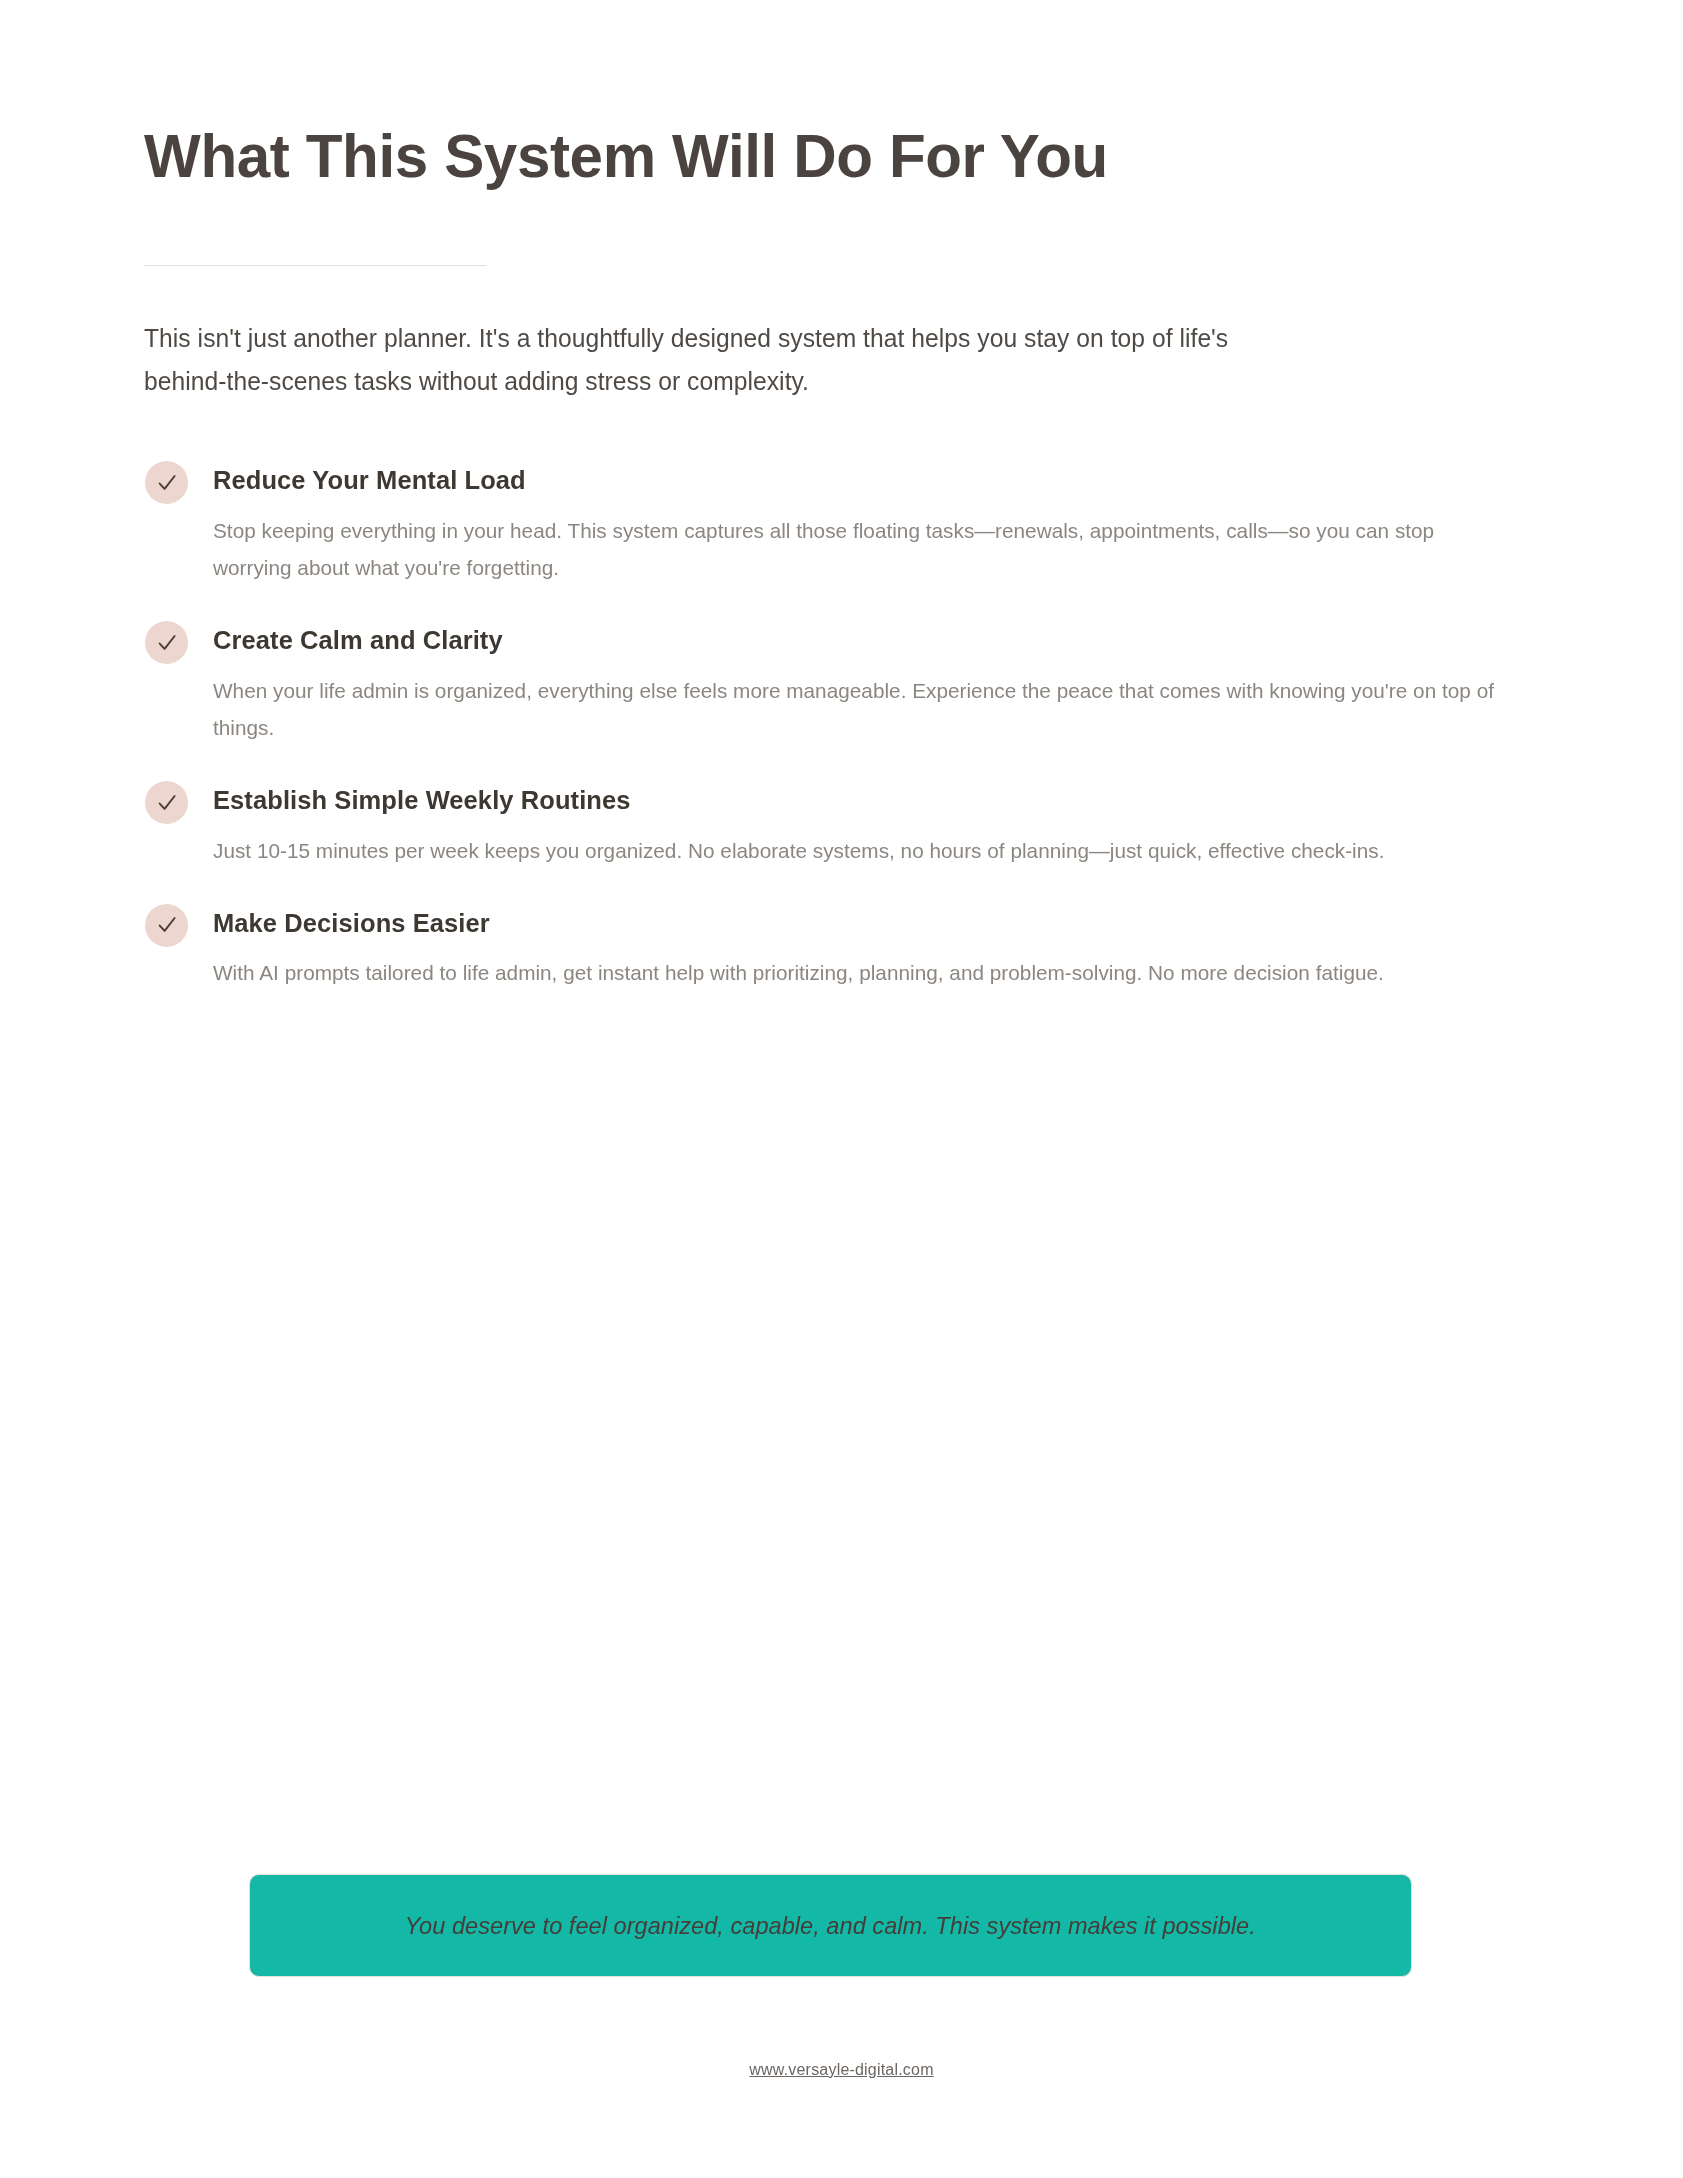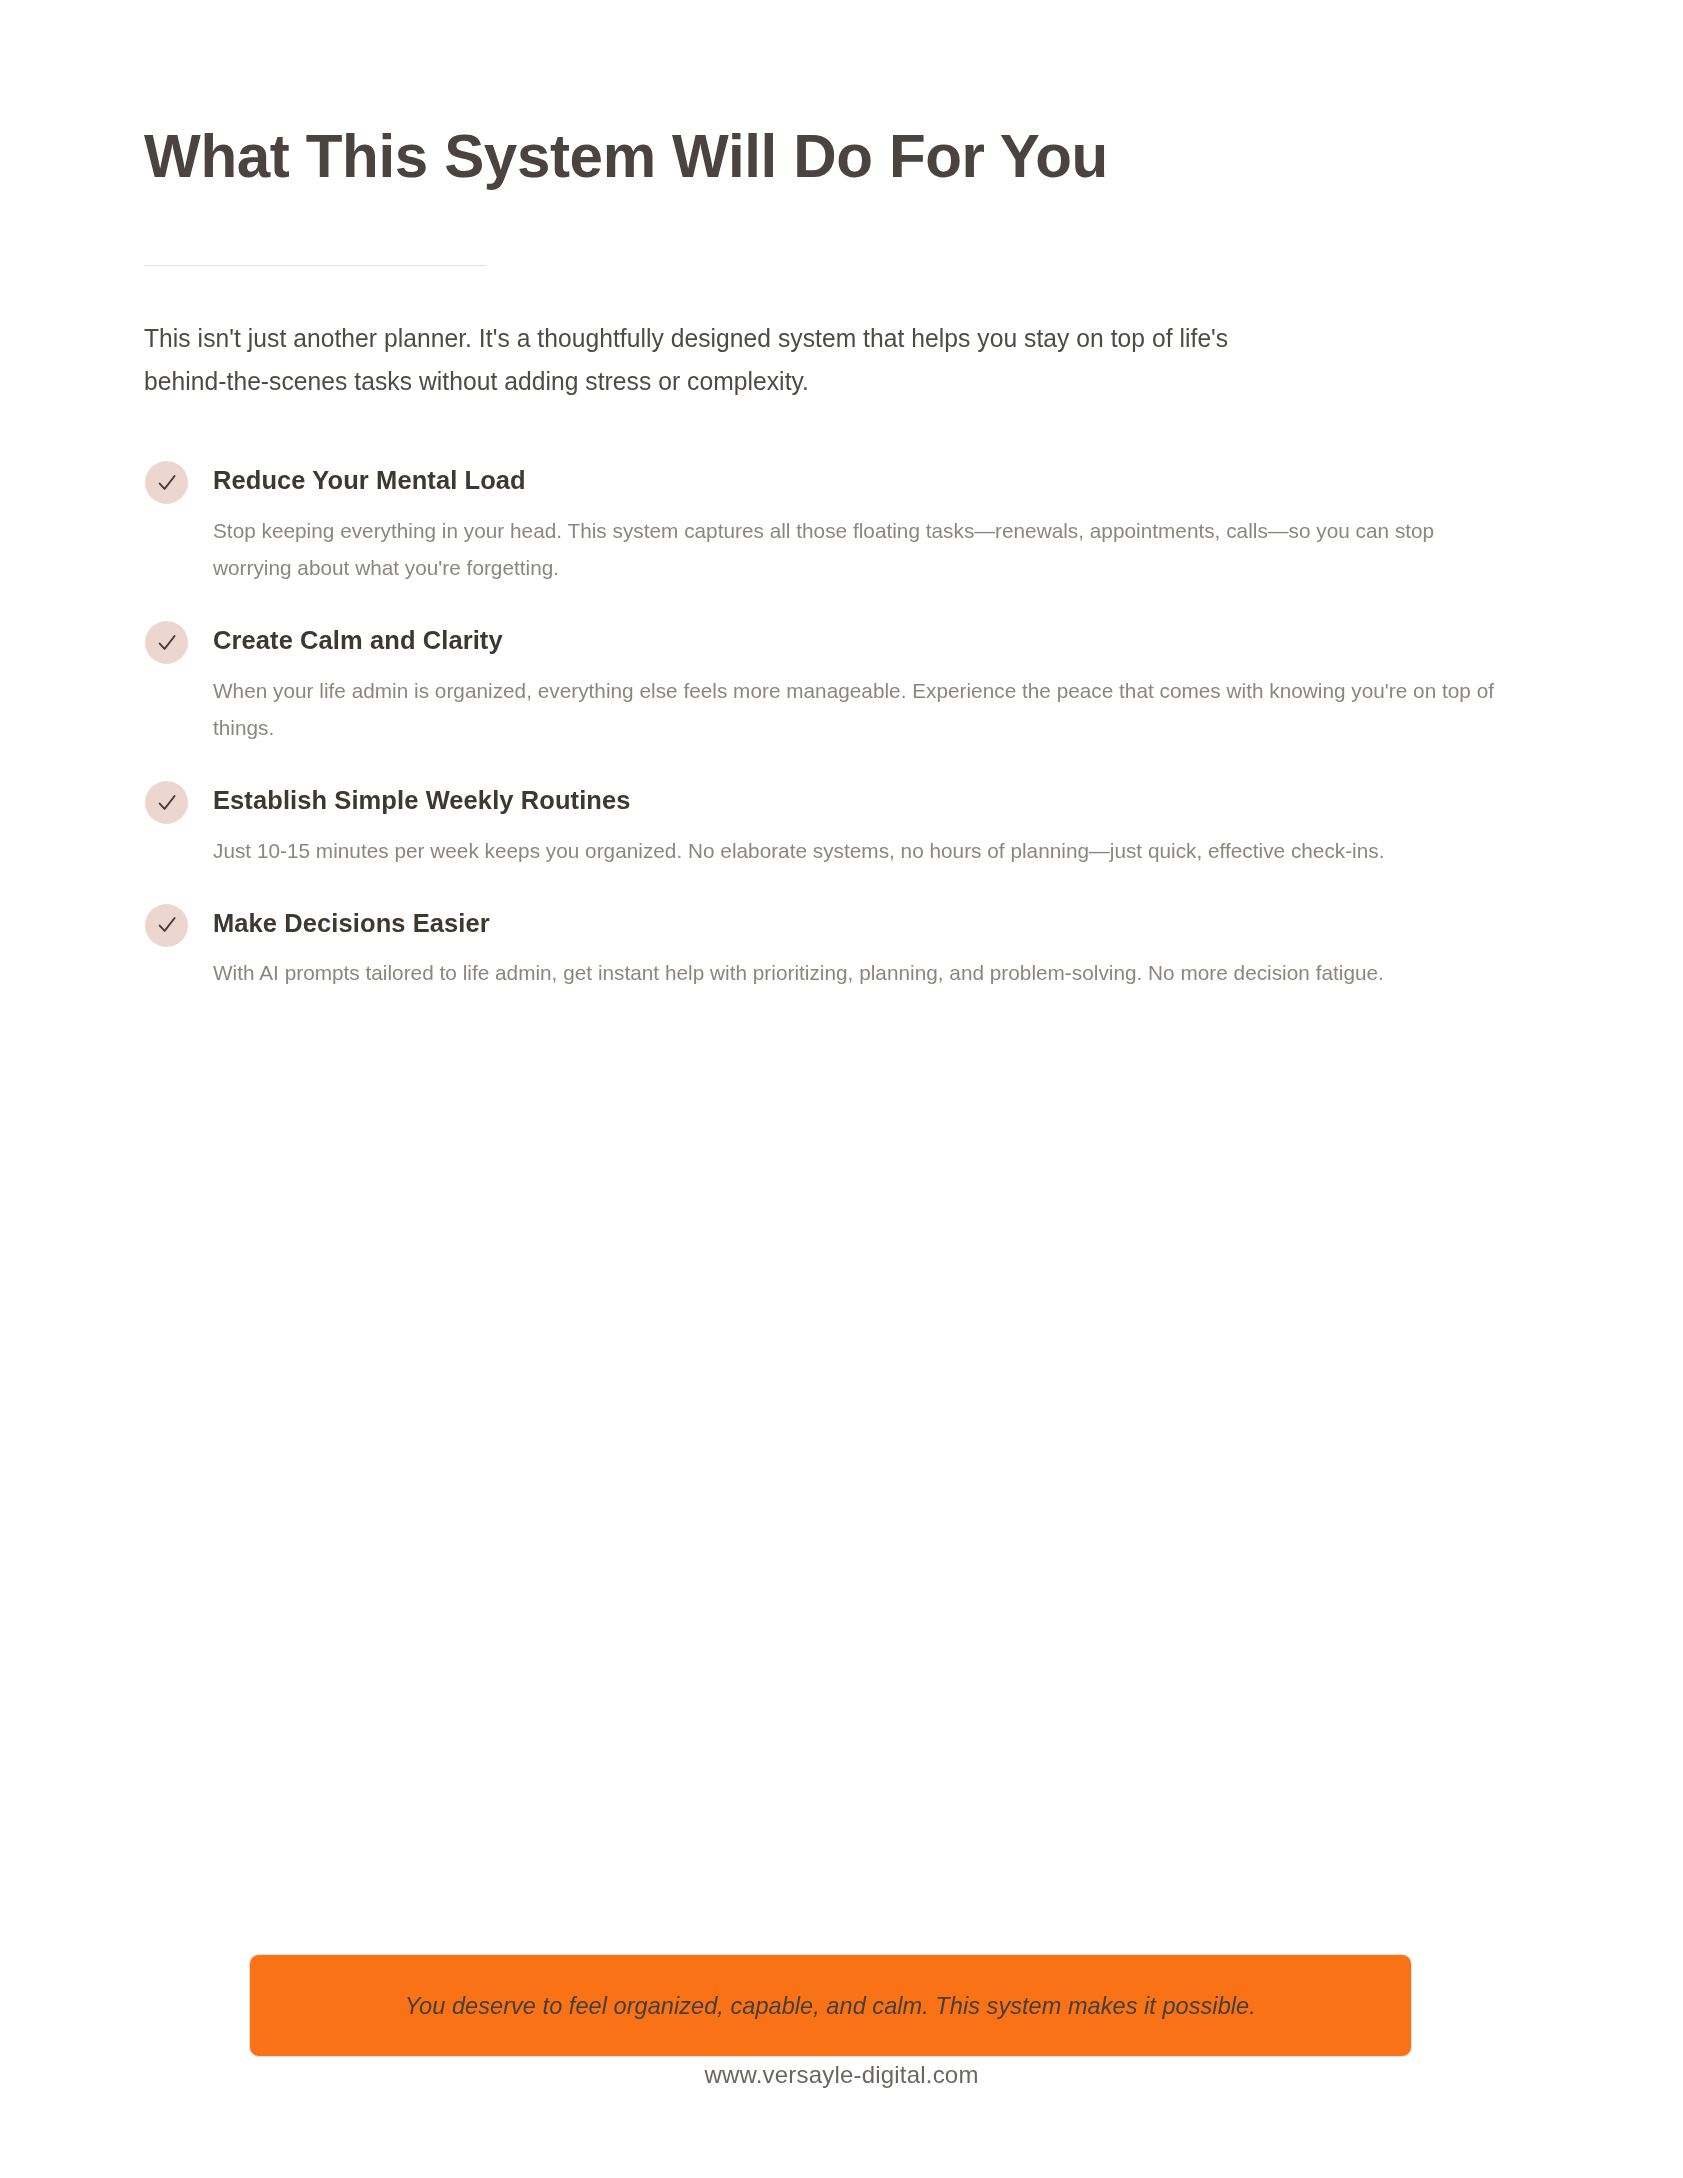--- a/index.html
+++ b/index.html
@@ -116,25 +116,25 @@
     color: #8c8681;
     letter-spacing: 0.02px;
     transform: scaleX(0.988);
     transform-origin: left top;
   }
 
   
   .callout {
     position: absolute;
     left: 249px;
-    top: 1954px;
+    top: 1874px;
     width: 1163px;
     height: 103px;
     box-sizing: border-box;
-    background: #f97316;
+    background: #14b8a6;
     border: 1px solid #e6e0d6;
     border-radius: 10px;
     display: flex;
     align-items: center;
     justify-content: center;
   }
   .callout-text {
     font-size: 24px;
     font-style: italic;
     color: #443e39;
@@ -144,23 +144,24 @@
 
   
   .footer {
     position: absolute;
     left: 0;
     top: 2061px;
     width: 1683px;
     text-align: center;
   }
   .footer-url {
-    font-size: 24px;
+    font-size: 16px;
     color: #6b6662;
     letter-spacing: 0.2px;
+    text-decoration: underline;
   }
 </style>
 </head>
 <body>
 
 <div class="page">
 
   <div class="content">
 
     <h1 class="page-title">What This System Will Do For You</h1>

